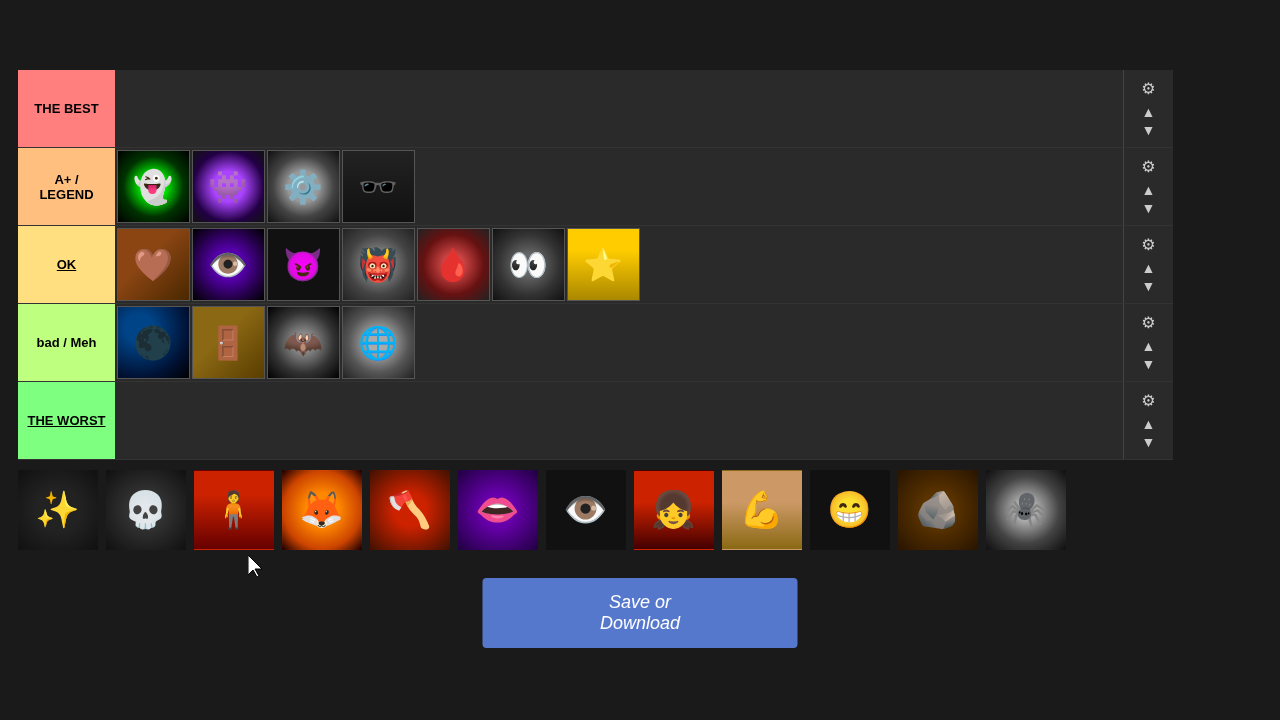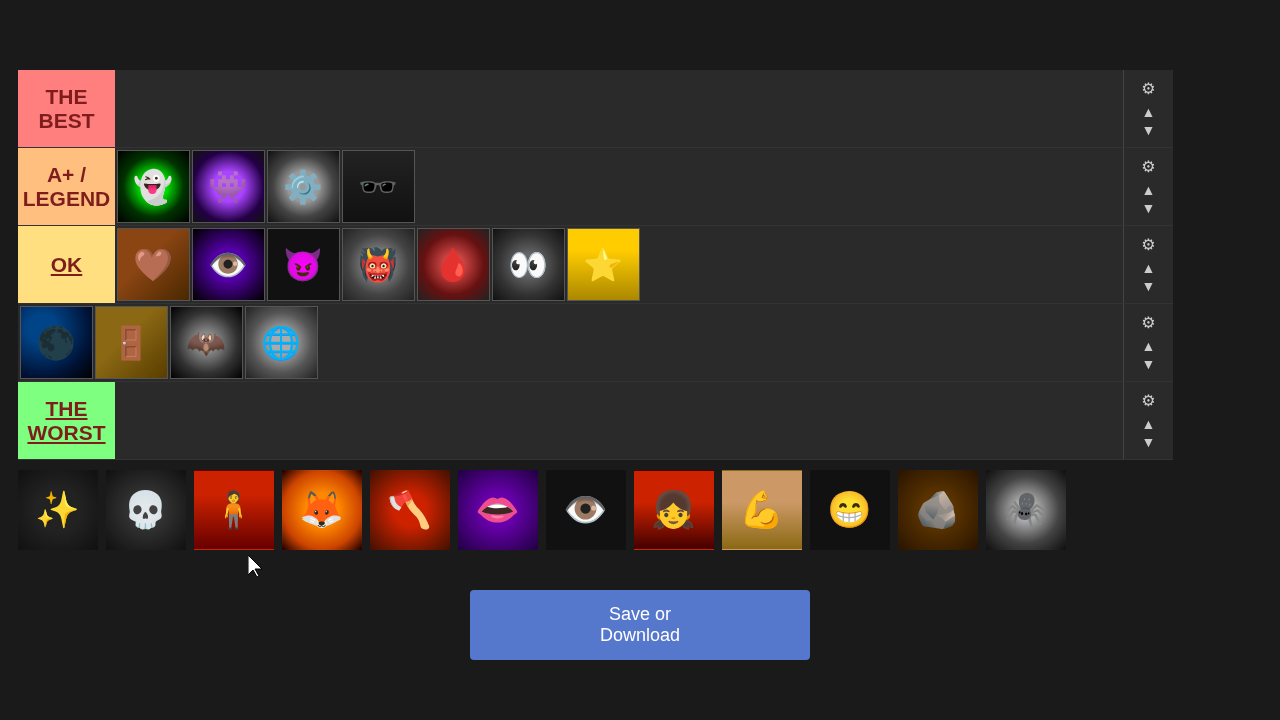--- a/index.html
+++ b/index.html
@@ -26,24 +26,24 @@
       min-height: 77px;
     }
 
     .tier-label {
       width: 97px;
       min-width: 97px;
       display: flex;
       align-items: center;
       justify-content: center;
       font-weight: bold;
-      font-size: 21px;
+      font-size: 13px;
       text-align: center;
       padding: 5px;
-      color: #7f1d1d;
+      color: #000000;
     }
 
     .tier-content {
       flex: 1;
       background: #2a2a2a;
       display: flex;
       align-items: center;
       flex-wrap: wrap;
       padding: 2px;
       gap: 2px;
@@ -122,31 +122,32 @@
       align-items: center;
       justify-content: center;
       font-size: 36px;
       cursor: grab;
       border: 1px solid transparent;
     }
 
     
     .save-btn {
       position: absolute;
-      bottom: 60px;
+      bottom: 72px;
       left: 50%;
       transform: translateX(-50%);
       background: #5577cc;
       color: white;
       border: none;
       padding: 14px 100px;
       font-size: 18px;
       cursor: pointer;
       border-radius: 4px;
-      width: 340px;
+      width: 315px;
+      font-style: italic;
     }
 
     
     .cursor {
       position: absolute;
       top: 555px;
       left: 248px;
       width: 18px;
       height: 22px;
       z-index: 100;
@@ -229,20 +230,21 @@
       </div>
       <div class="tier-controls">
         <button class="gear-btn">⚙</button>
         <div class="arrows">
           <button class="arrow-btn">▲</button>
           <button class="arrow-btn">▼</button>
         </div>
       </div>
     </div>
     <div class="tier-row">
+      <div class="tier-label label-bad" style="white-space: pre-line;">bad / Meh</div>
       <div class="tier-content">
         <div class="item-img char-dark-room">🌑</div>
         <div class="item-img char-door">🚪</div>
         <div class="item-img char-bat-smile">🦇</div>
         <div class="item-img char-orb">🌐</div>
       </div>
       <div class="tier-controls">
         <button class="gear-btn">⚙</button>
         <div class="arrows">
           <button class="arrow-btn">▲</button>

